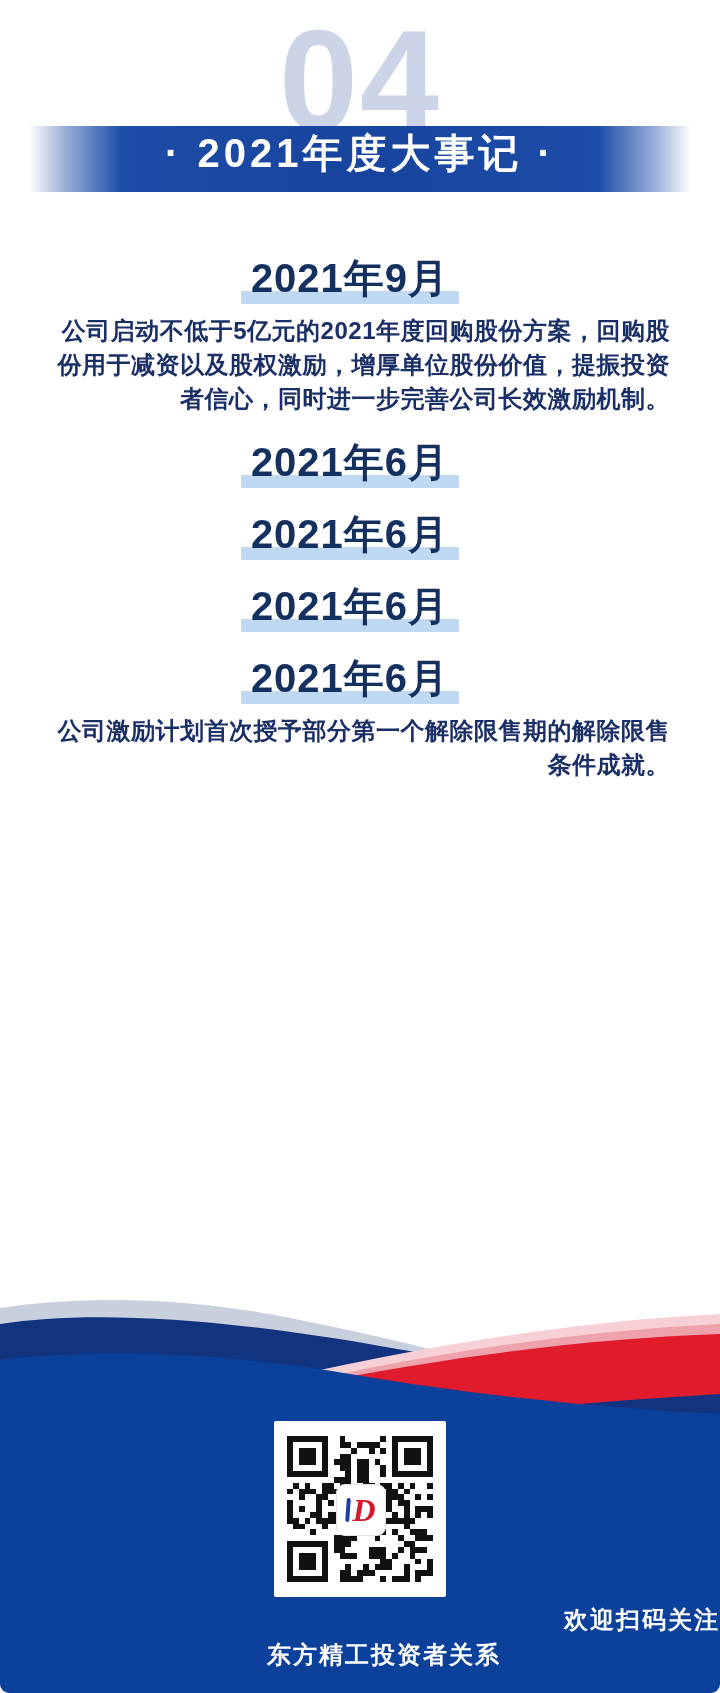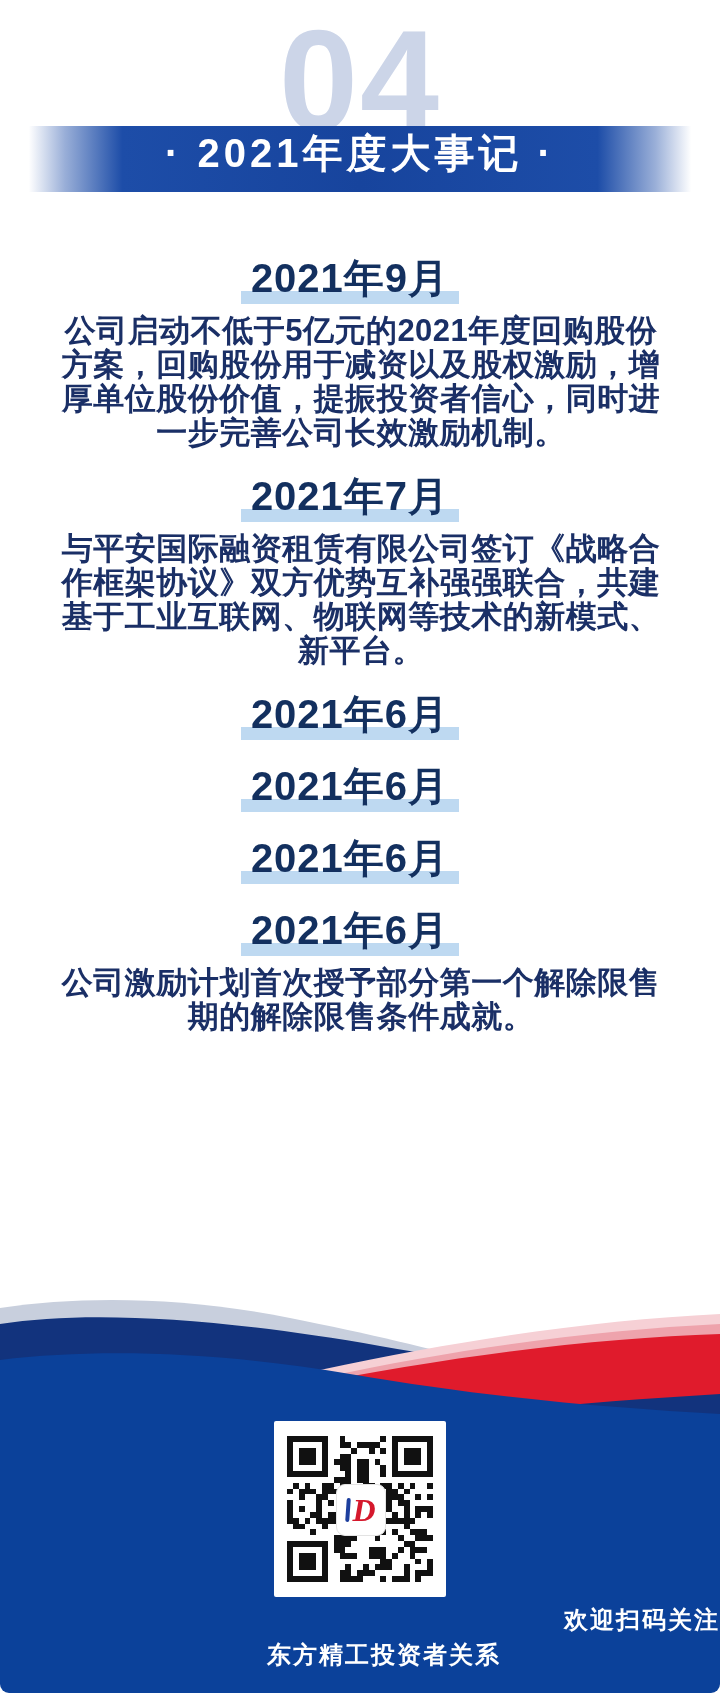--- a/index.html
+++ b/index.html
@@ -34,22 +34,22 @@
   .entry-date{
     margin:22px 0 10px;text-align:center;
     font-size:40px;line-height:48px;font-weight:800;color:#13305f;letter-spacing:1px;
   }
   .entry-date .hl{
     display:inline-block;padding:0 10px 2px;
     background:linear-gradient(#bed9f1,#bed9f1) no-repeat left bottom/100% 13px;
   }
   .entry-text{
     margin:0 50px 0 52px;width:618px;
-    font-size:31px;line-height:34px;font-weight:600;color:#1a2f66;
-    letter-spacing:.5px;text-align:center;
+    font-size:24px;line-height:34px;font-weight:600;color:#1a2f66;
+    letter-spacing:.5px;text-align:right;
   }
   
   .wave{position:absolute;top:1290px;left:0;width:720px;height:162px;z-index:1;display:block;}
   .footer{
     position:absolute;top:1448px;left:0;width:720px;height:245px;
     background:#0b419a;z-index:1;
   }
   .qr-card{
     position:absolute;top:1421px;left:274px;width:172px;height:176px;
     background:#ffffff;z-index:3;border-radius:2px;
@@ -86,24 +86,20 @@
     <span class="banner-title">· 2021年度大事记 ·</span>
   </div>
 
   <main class="timeline">
 
     <section>
       <h2 class="entry-date"><span class="hl">2021年9月</span></h2>
       <p class="entry-text">公司启动不低于5亿元的2021年度回购股份方案，回购股份用于减资以及股权激励，增厚单位股份价值，提振投资者信心，同时进一步完善公司长效激励机制。</p>
     </section>
 
-    <section>
-      <h2 class="entry-date"><span class="hl">2021年7月</span></h2>
-      <p class="entry-text">与平安国际融资租赁有限公司签订《战略合作框架协议》双方优势互补强强联合，共建基于工业互联网、物联网等技术的新模式、新平台。</p>
-    </section>
 
     <section>
       <h2 class="entry-date"><span class="hl">2021年6月</span></h2>
     </section>
 
     <section>
       <h2 class="entry-date"><span class="hl">2021年6月</span></h2>
     </section>
 
     <section>

